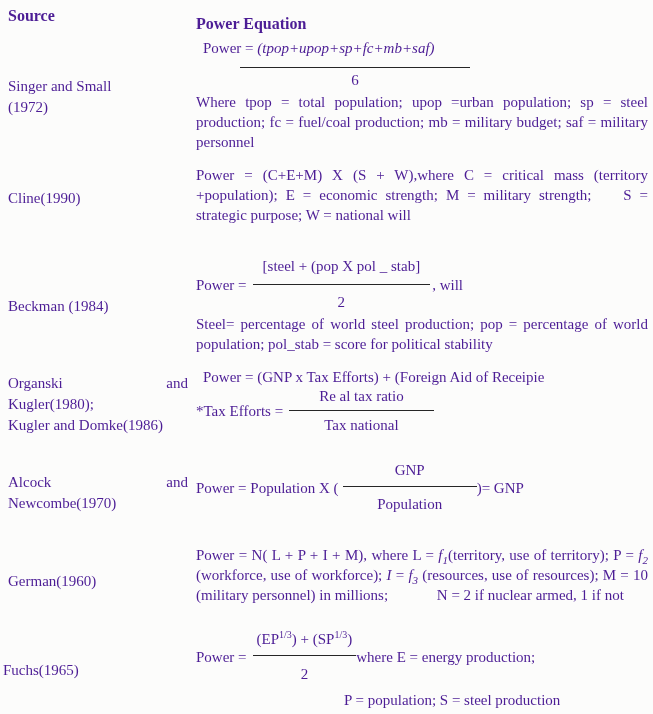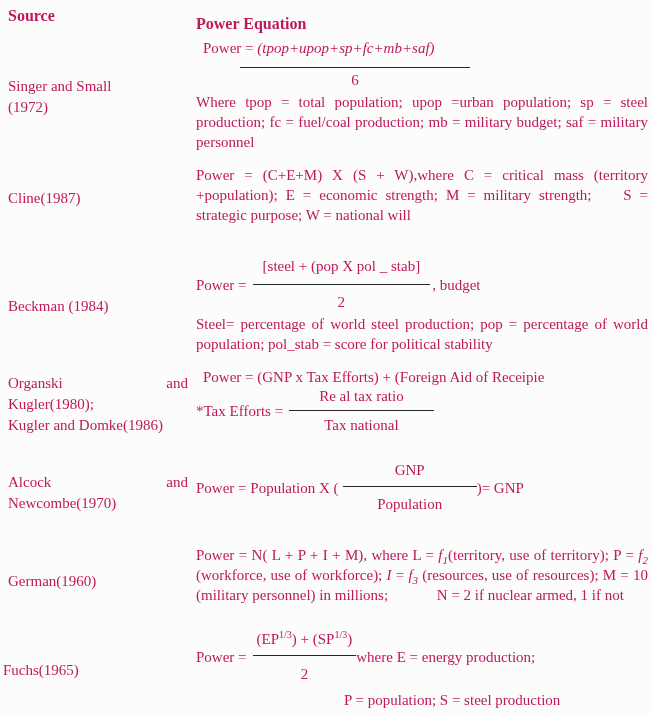--- a/index.html
+++ b/index.html
@@ -1,21 +1,21 @@
 <!DOCTYPE html>
 <html><head>
 <meta charset="utf-8">
 <style>
   html,body{margin:0;padding:0;}
   body{background:#e9e9e9;}
   #page{
     position:relative;
     width:653px;height:714px;
     background:#fcfcfb;
-    color:#be185d;
+    color:#4c1d95;
     font-family:"Liberation Serif","DejaVu Serif",serif;
     font-size:15px;
     line-height:20px;
     overflow:hidden;
   }
   .cell{position:absolute;}
   .left-col{left:8px;width:180px;}
   .right-col{left:196px;width:452px;}
   .hdr{font-weight:bold;font-size:16px;}
   .just{text-align:justify;}
@@ -50,35 +50,35 @@
   <div class="cell right-col" style="top:39px">
     <div class="eq-line">
       <span>Power = </span><i>(tpop+upop+sp+fc+mb+saf)</i>
     </div>
     <div class="hbar" style="margin:9px 0 0 44px;width:230px"></div>
     <div class="den-line" style="margin:3px 0 0 44px;width:230px">6</div>
     <div class="note just">Where tpop = total population; upop =urban population; sp = steel production; fc = fuel/coal production; mb = military budget; saf = military personnel</div>
   </div>
 
   <div class="cell left-col src" style="top:188px">
-    <div>Cline(1987)</div>
+    <div>Cline(1990)</div>
   </div>
   <div class="cell right-col just" style="top:165px">Power = (C+E+M) X (S + W),where C = critical mass (territory +population); E = economic strength; M = military strength; &nbsp;&nbsp;&nbsp;S = strategic purpose; W = national will</div>
 
   <div class="cell left-col src" style="top:296px">
     <div>Beckman (1984)</div>
   </div>
   <div class="cell right-col" style="top:257px">
     <div class="eqrow">
       <span class="lhs">Power =</span>
       <span class="frac">
         <span class="num" style="padding:0 10px 8px">[steel + (pop X pol _ stab]</span>
         <span class="den" style="padding-top:8px">2</span>
       </span>
-      <span class="suffix" style="margin-left:2px">, budget</span>
+      <span class="suffix" style="margin-left:2px">, will</span>
     </div>
     <div class="note just" style="">Steel= percentage of world steel production; pop = percentage of world population; pol_stab = score for political stability</div>
   </div>
 
   <div class="cell left-col src" style="top:373px">
     <div class="spread">
       <span>Organski</span>
       <span>and</span>
     </div>
     <div>Kugler(1980);</div>

